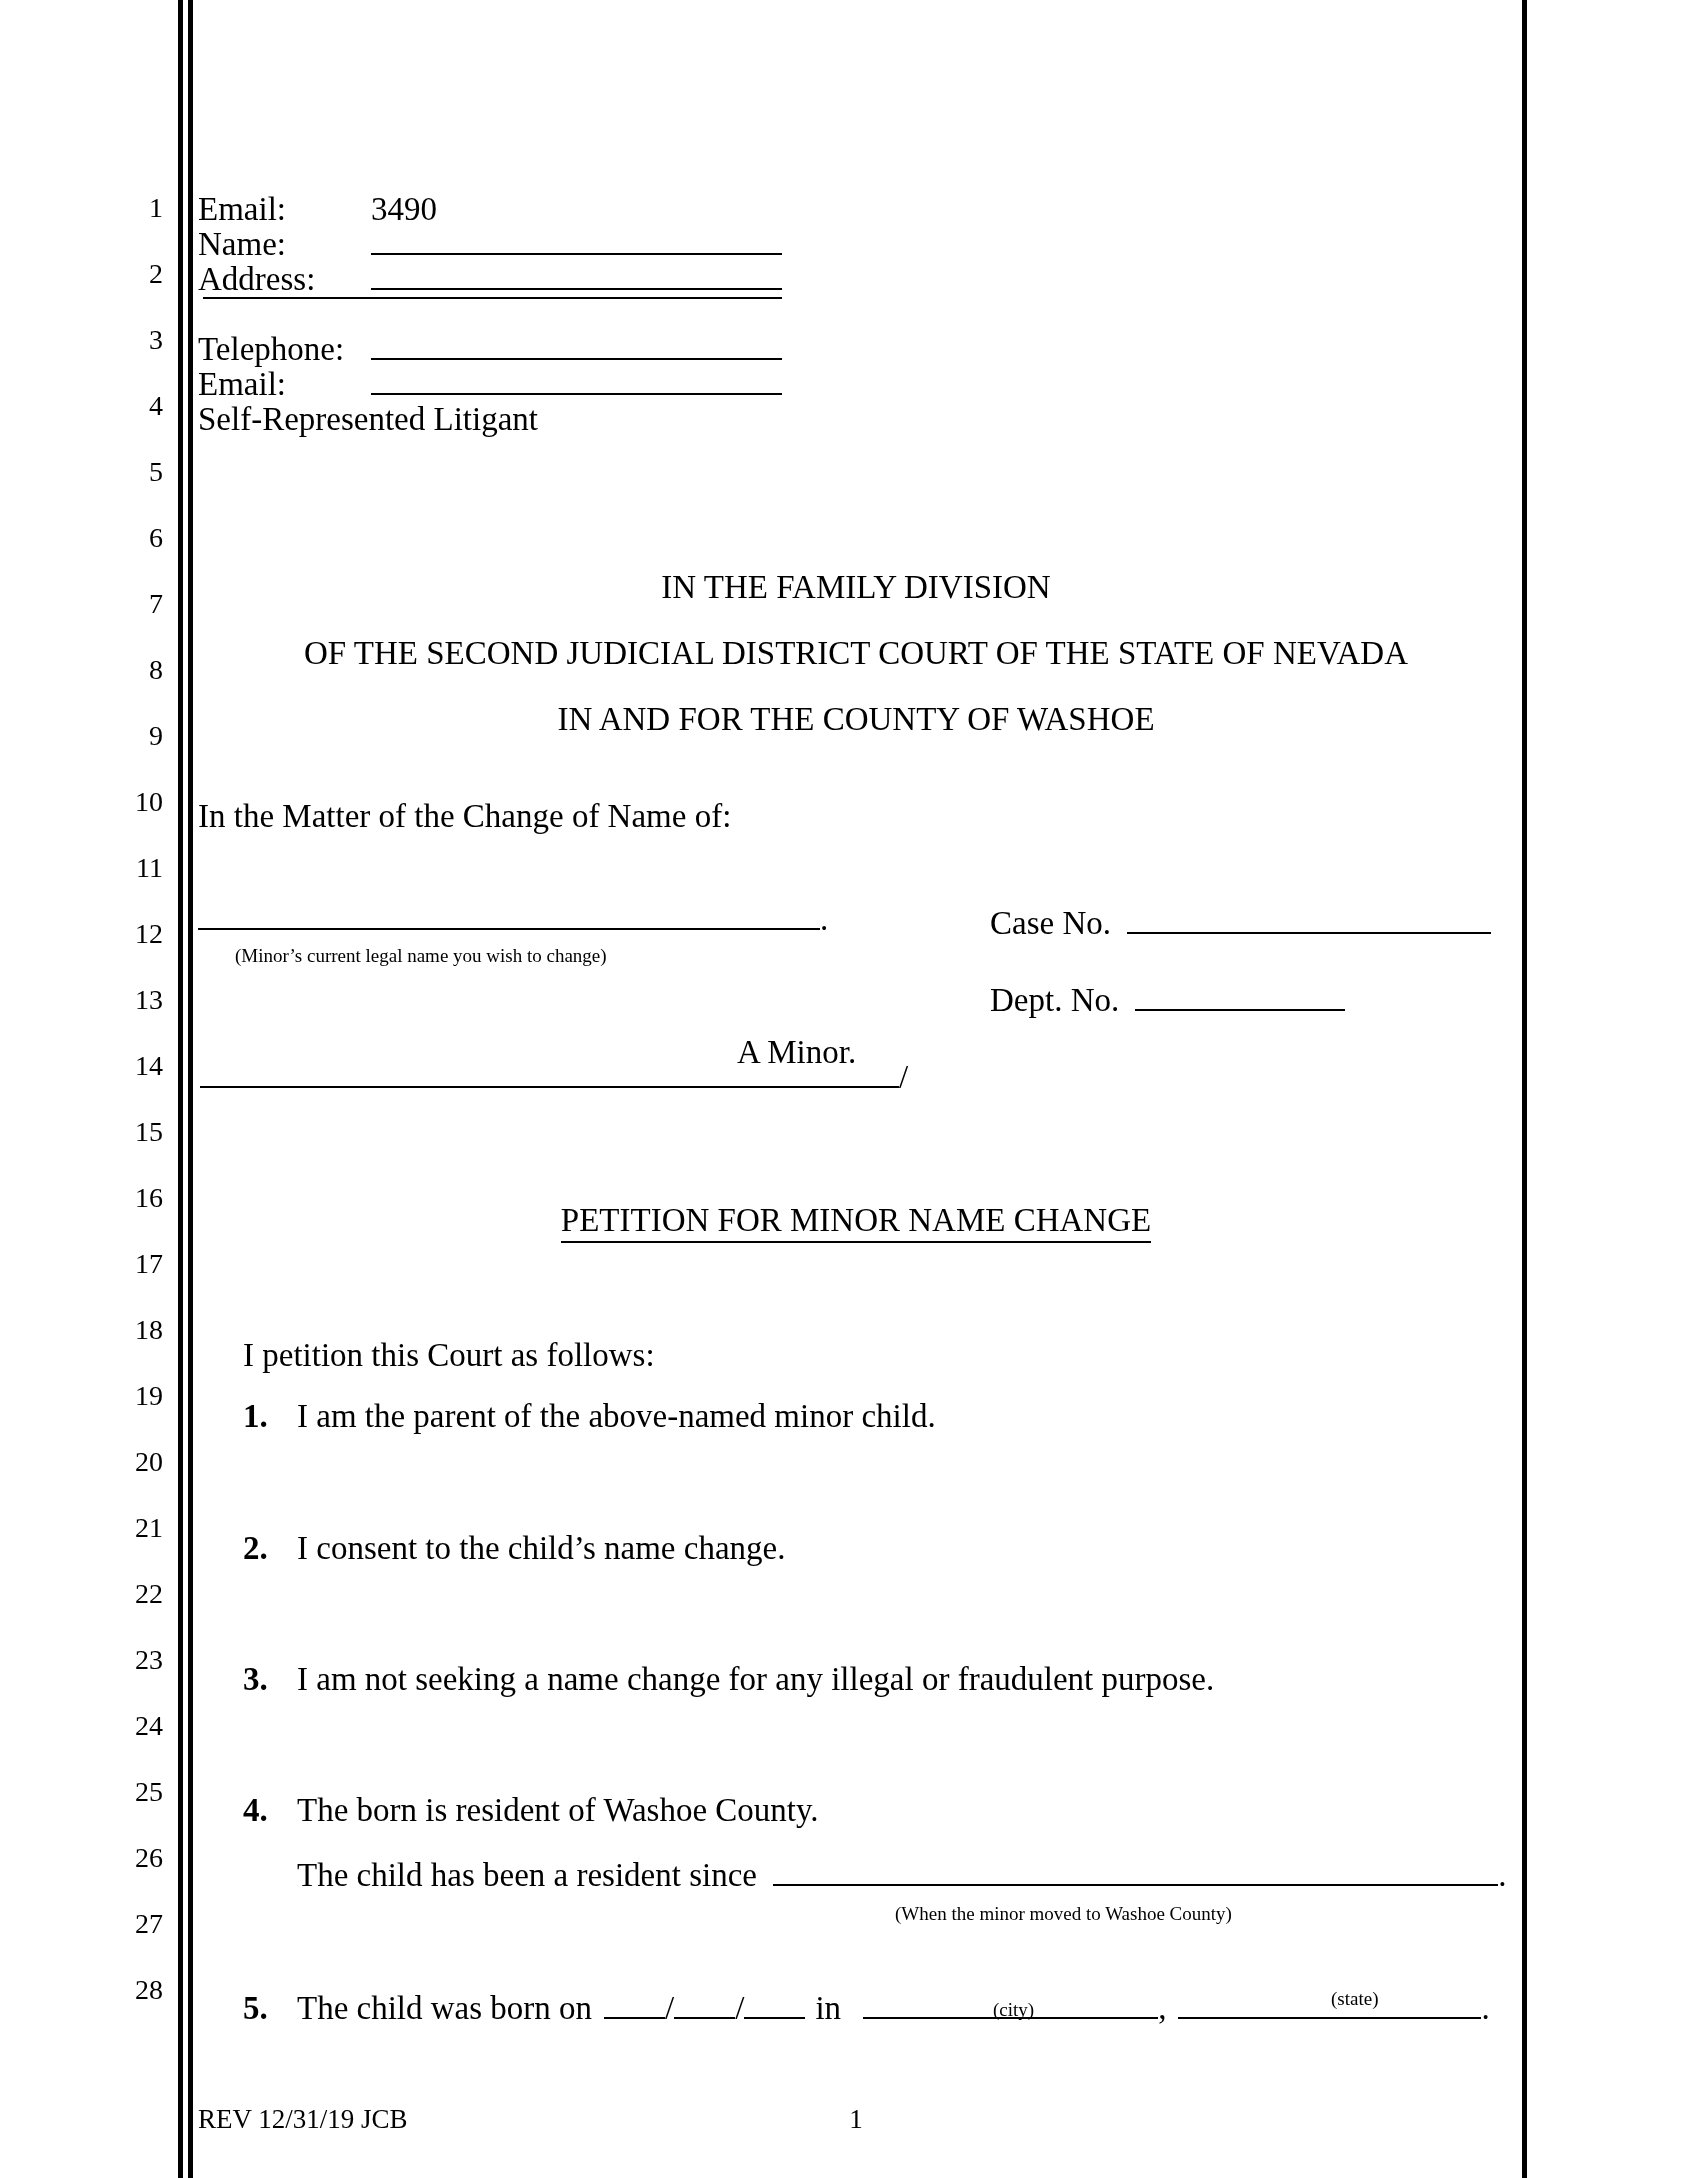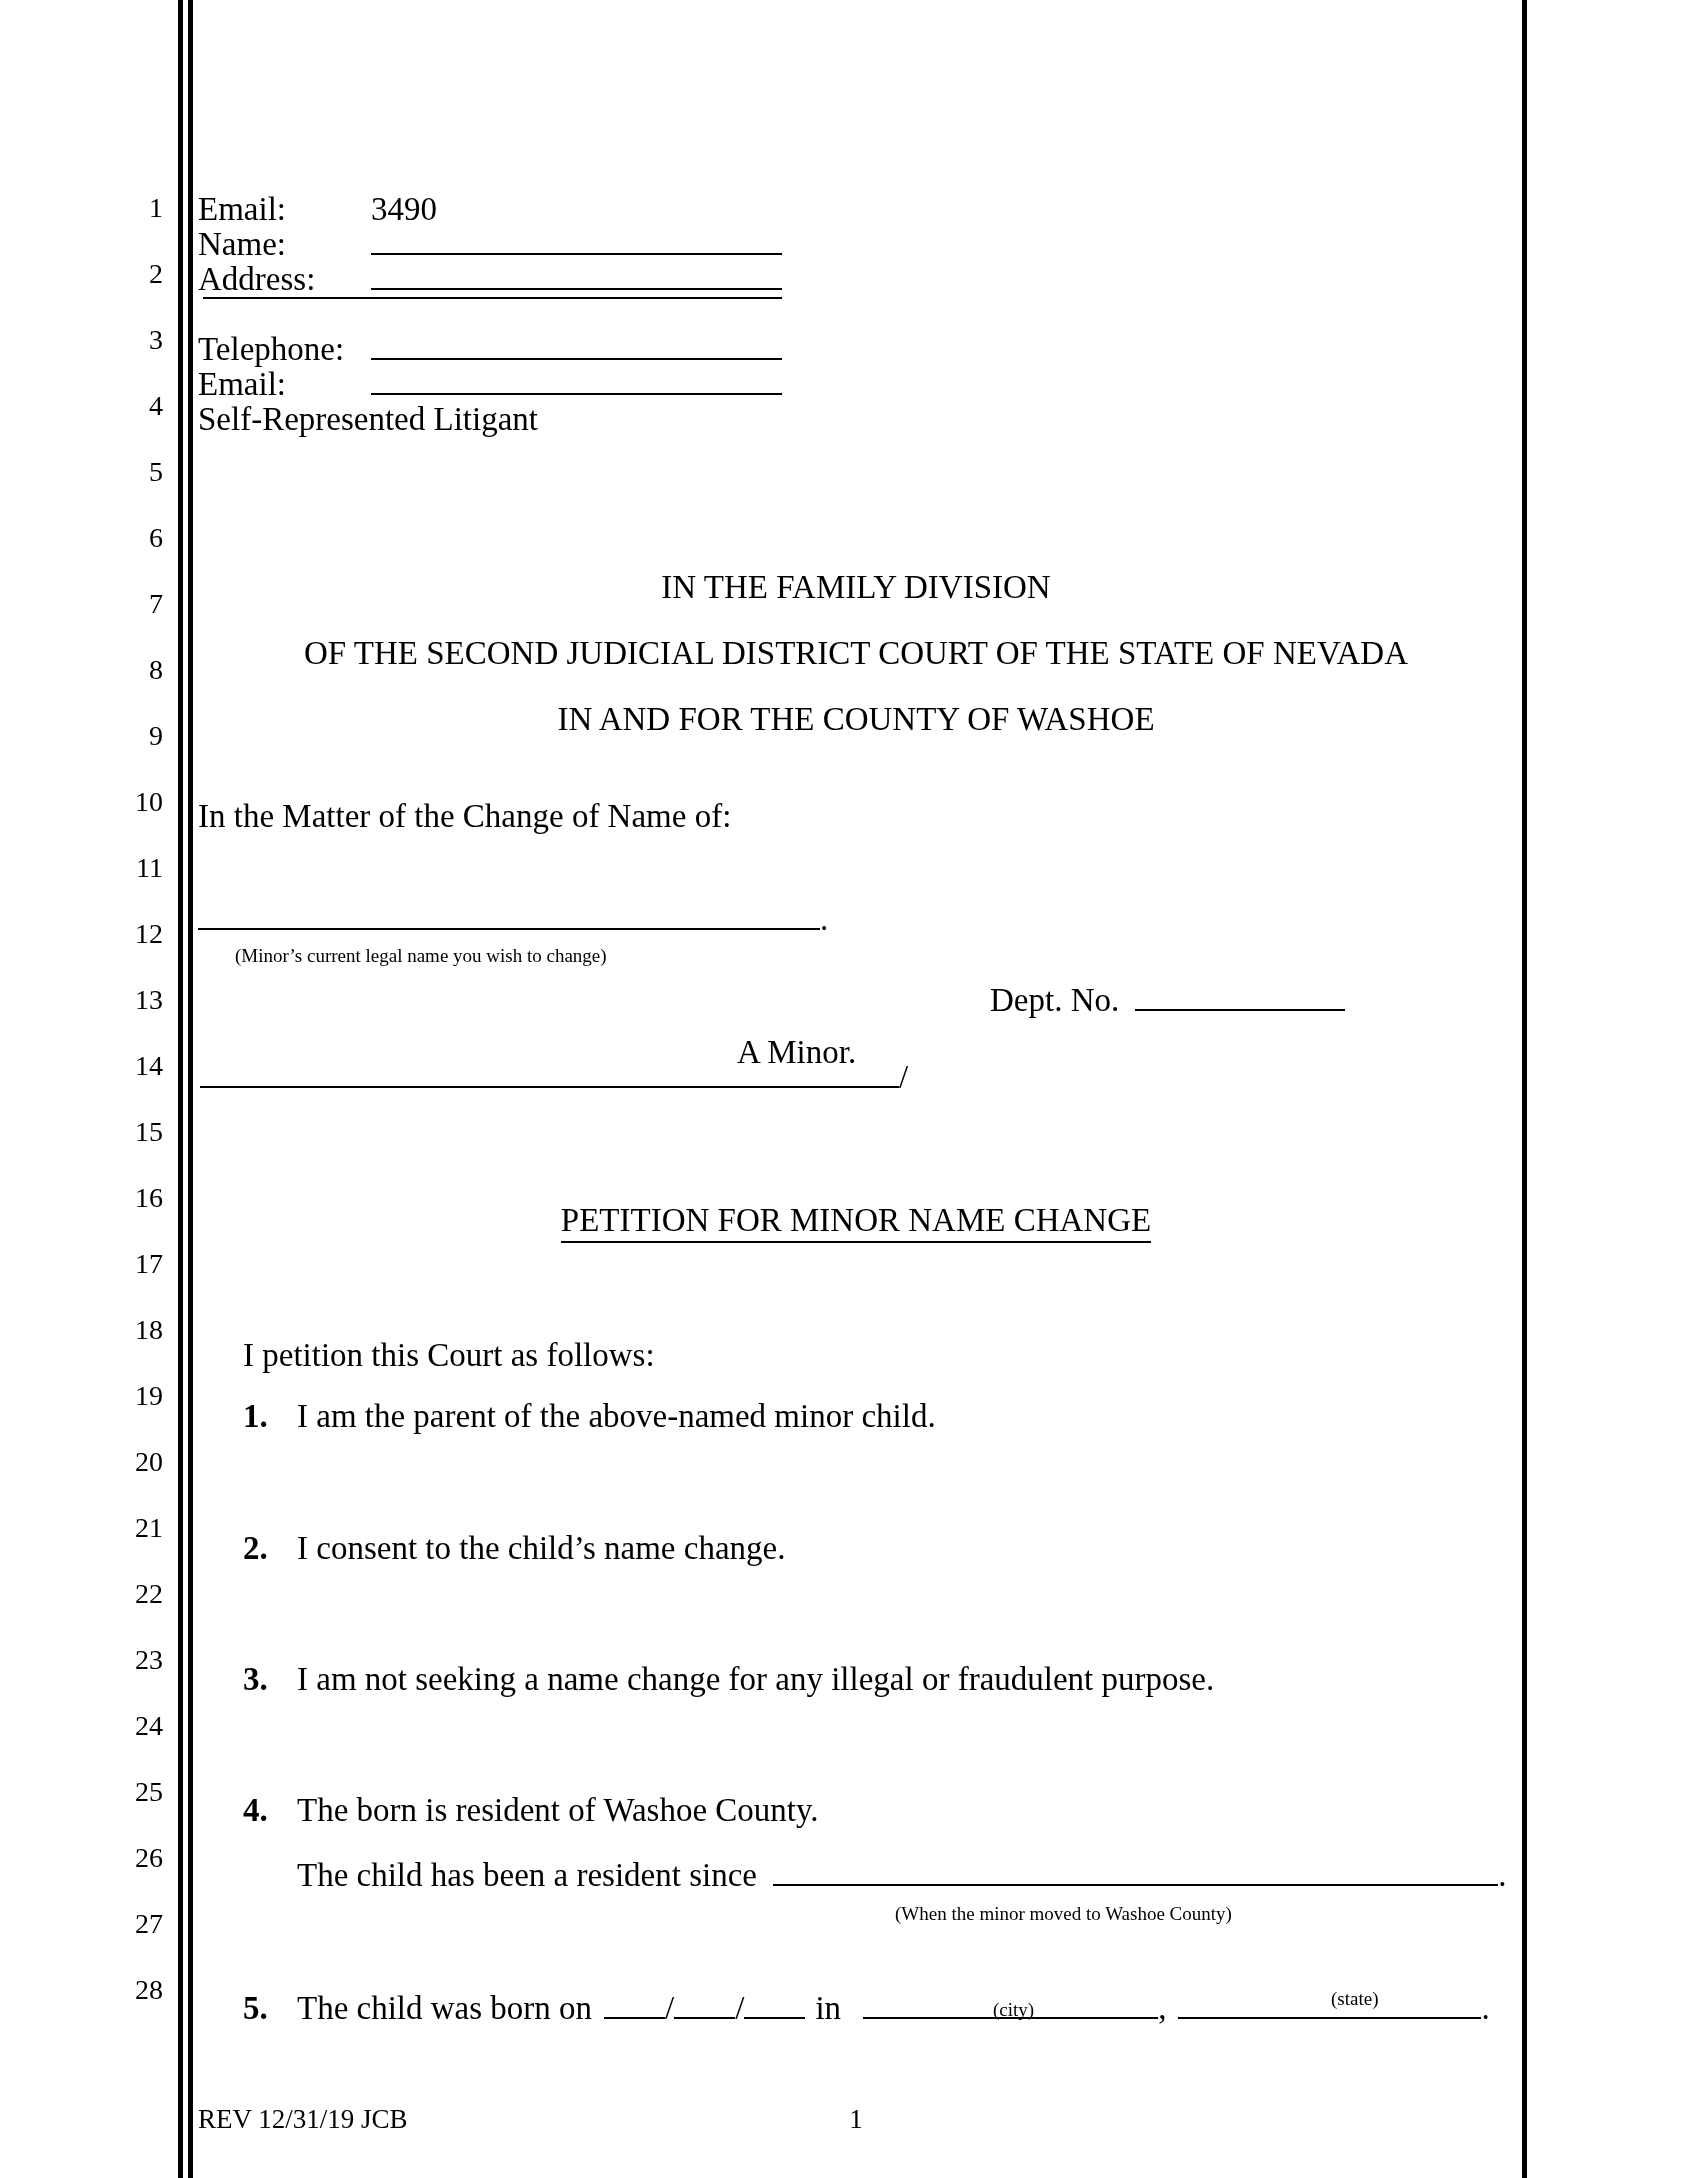--- a/index.html
+++ b/index.html
@@ -110,20 +110,24 @@
   <div class="t center" style="top:633px;">OF THE SECOND JUDICIAL DISTRICT COURT OF THE STATE OF NEVADA</div>
   <div class="t center" style="top:699px;">IN AND FOR THE COUNTY OF WASHOE</div>
 
   <div class="t" style="left:198px;top:796px;">In the Matter of the Change of Name of:</div>
 
   <div class="t" style="left:198px;top:899px;">
     <span class="ul" style="width:622px;"></span><span>.</span>
   </div>
   <div class="t small" style="left:235px;top:941px;">(Minor’s current legal name you wish to change)</div>
 
+  <div class="t" style="left:990px;top:903px;">
+    <span>Case No.</span>
+    <span class="ul ml8" style="width:364px;"></span>
+  </div>
   <div class="t" style="left:990px;top:980px;">
     <span>Dept. No.</span>
     <span class="ul ml8" style="width:210px;"></span>
   </div>
 
   <div class="t" style="left:737px;top:1032px;">A Minor.</div>
 
   <div class="t" style="left:200px;top:1057px;">
     <span class="ul" style="width:699px;"></span><span>/</span>
   </div>

